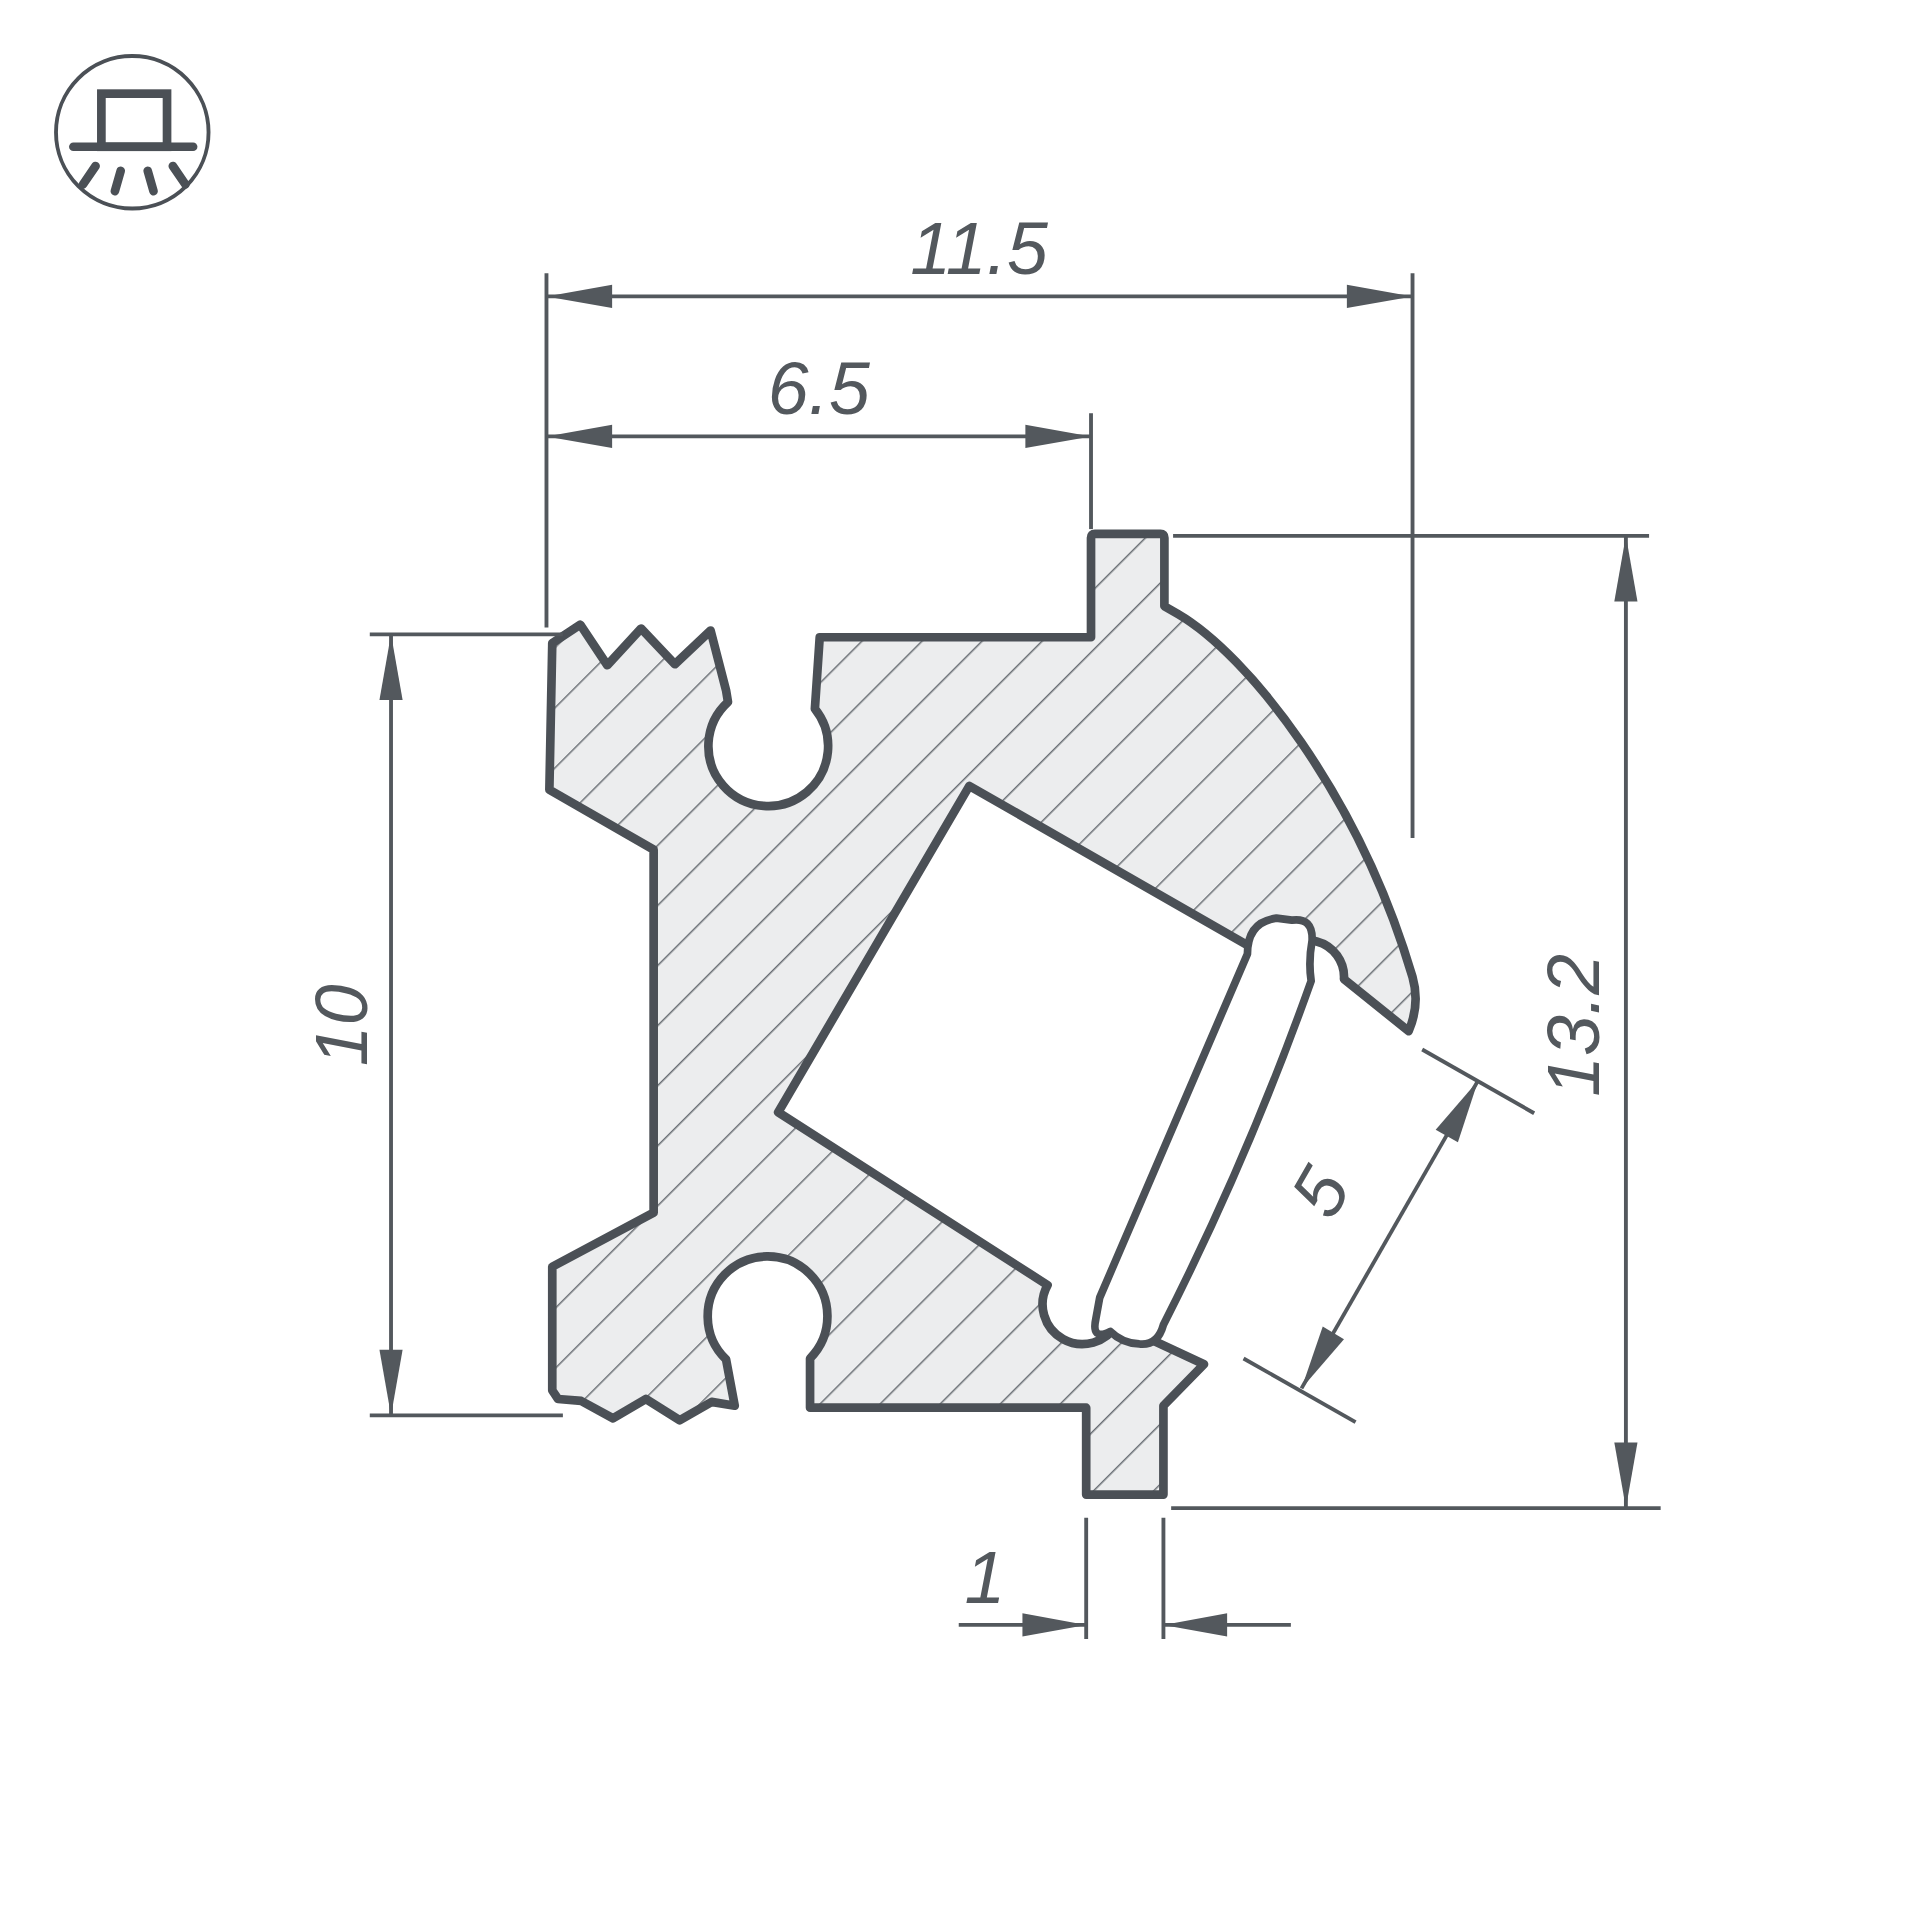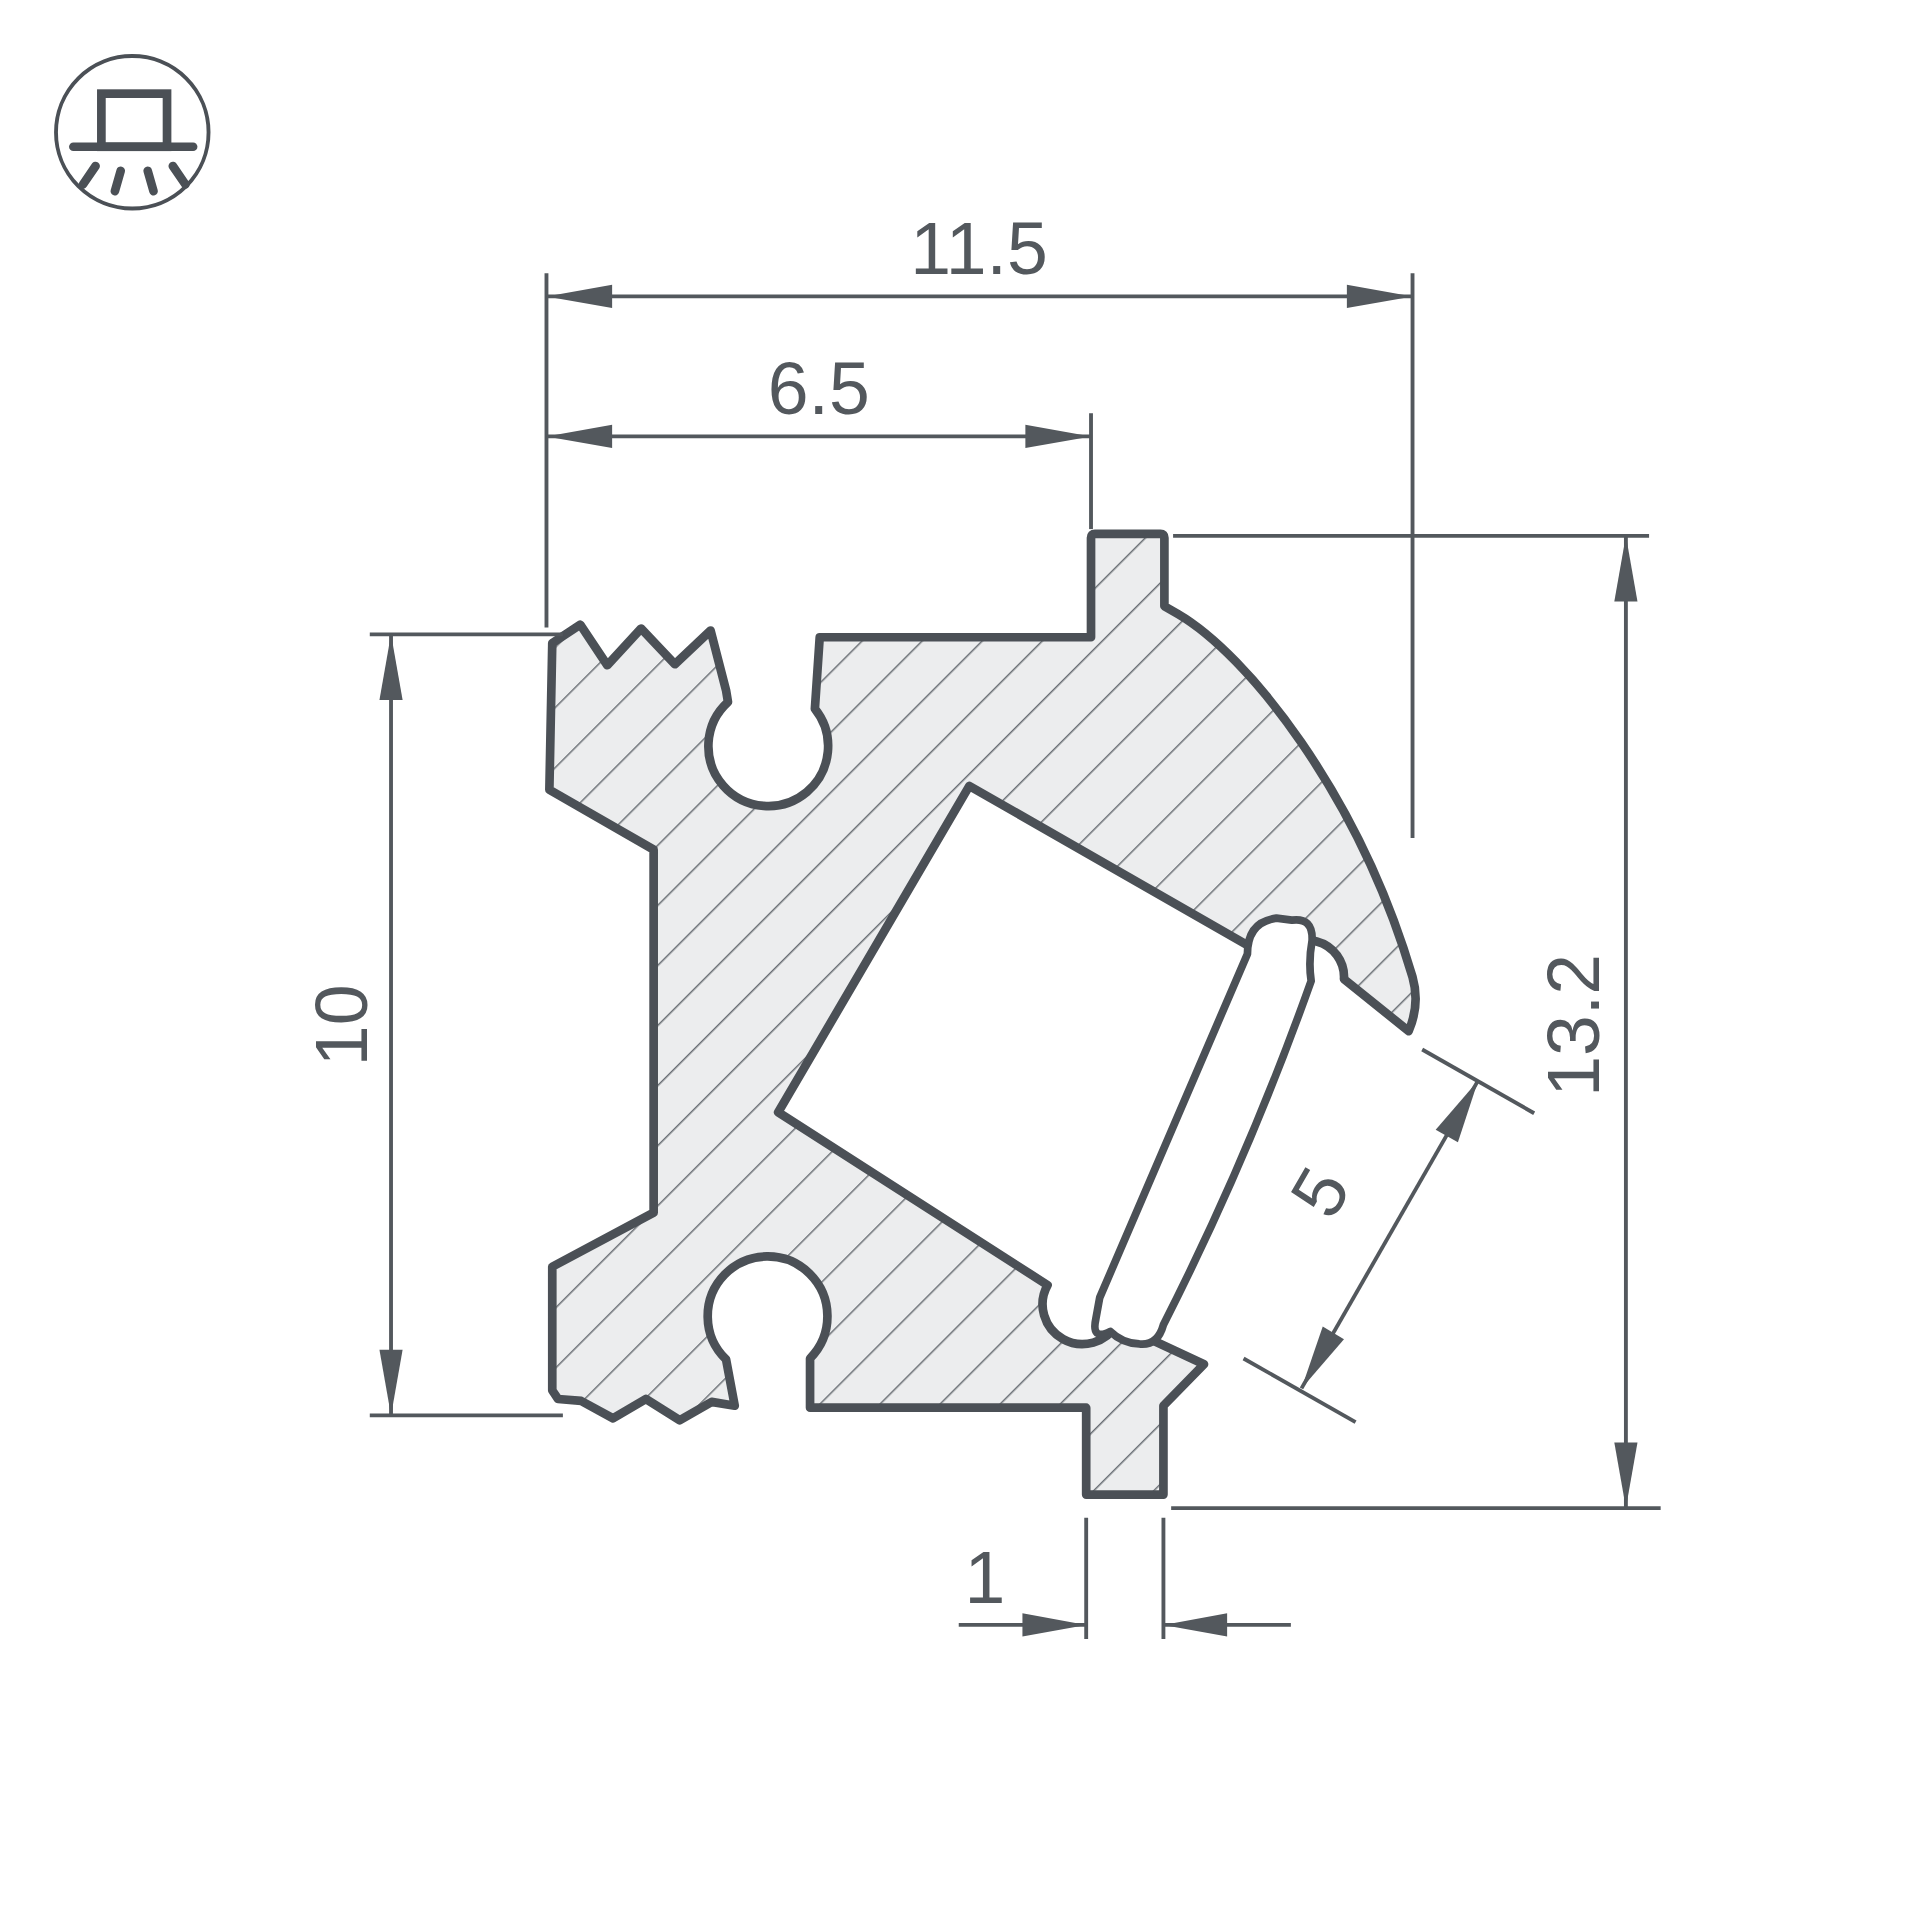--- a/index.html
+++ b/index.html
@@ -1,17 +1,17 @@
 <!DOCTYPE html>
 <html><head>
 <meta charset="utf-8">
 <style>
   html,body{margin:0;padding:0;background:#ffffff;}
   .stage{width:1931px;height:1639px;position:relative;background:#86efac;
-         font-family:"Liberation Sans", sans-serif;}
+         font-family:"Liberation Sans", sans-serif;font-style:italic;}
   svg{display:block;}
   text{font-family:"Liberation Sans", sans-serif;fill:#53585d;}
   .dim-label{font-size:76px;}
 </style>
 </head>
 <body>
 
 <div class="stage">
 <svg width="1931" height="1931" viewBox="0 0 2000 2000">
   <defs>

